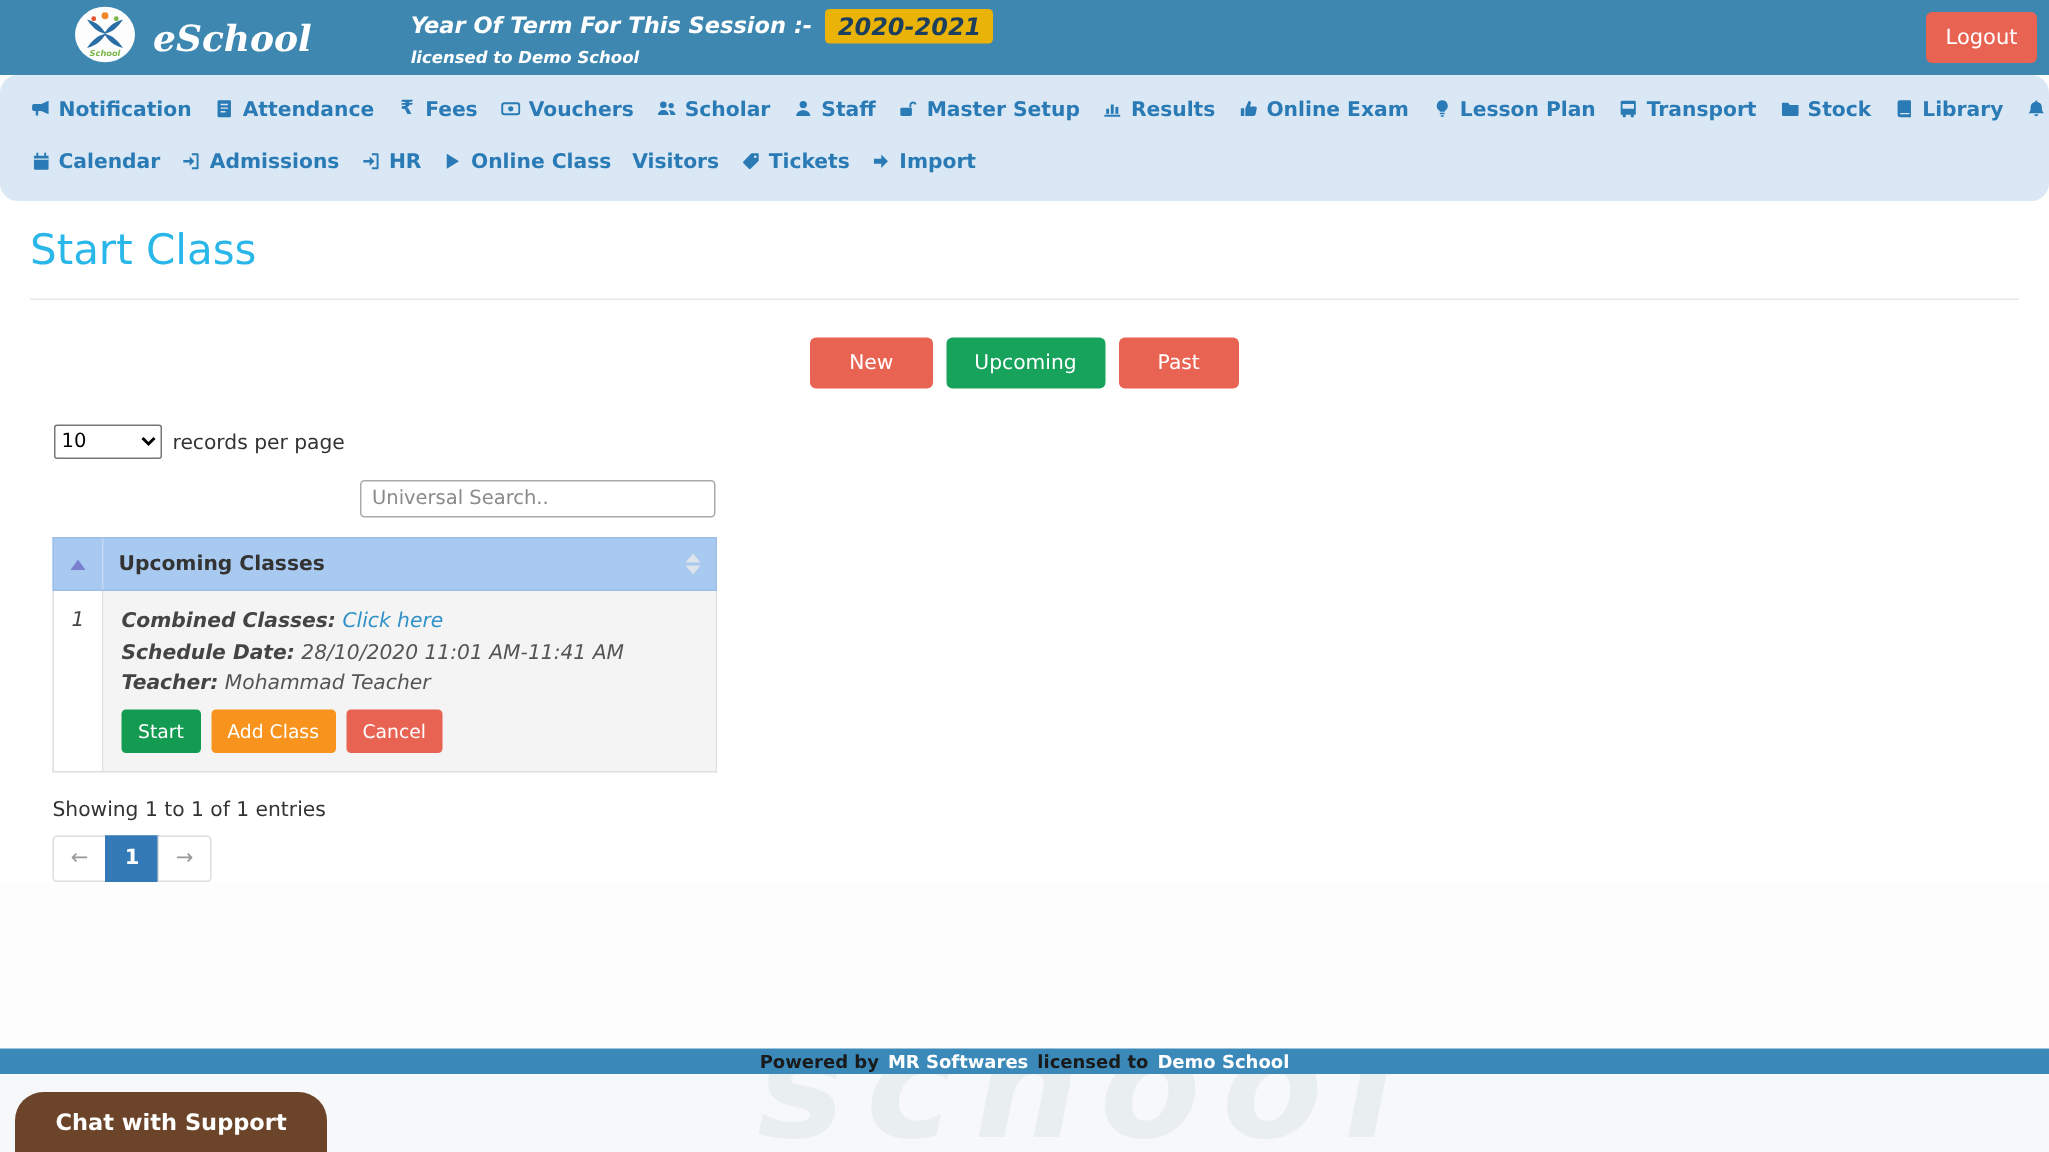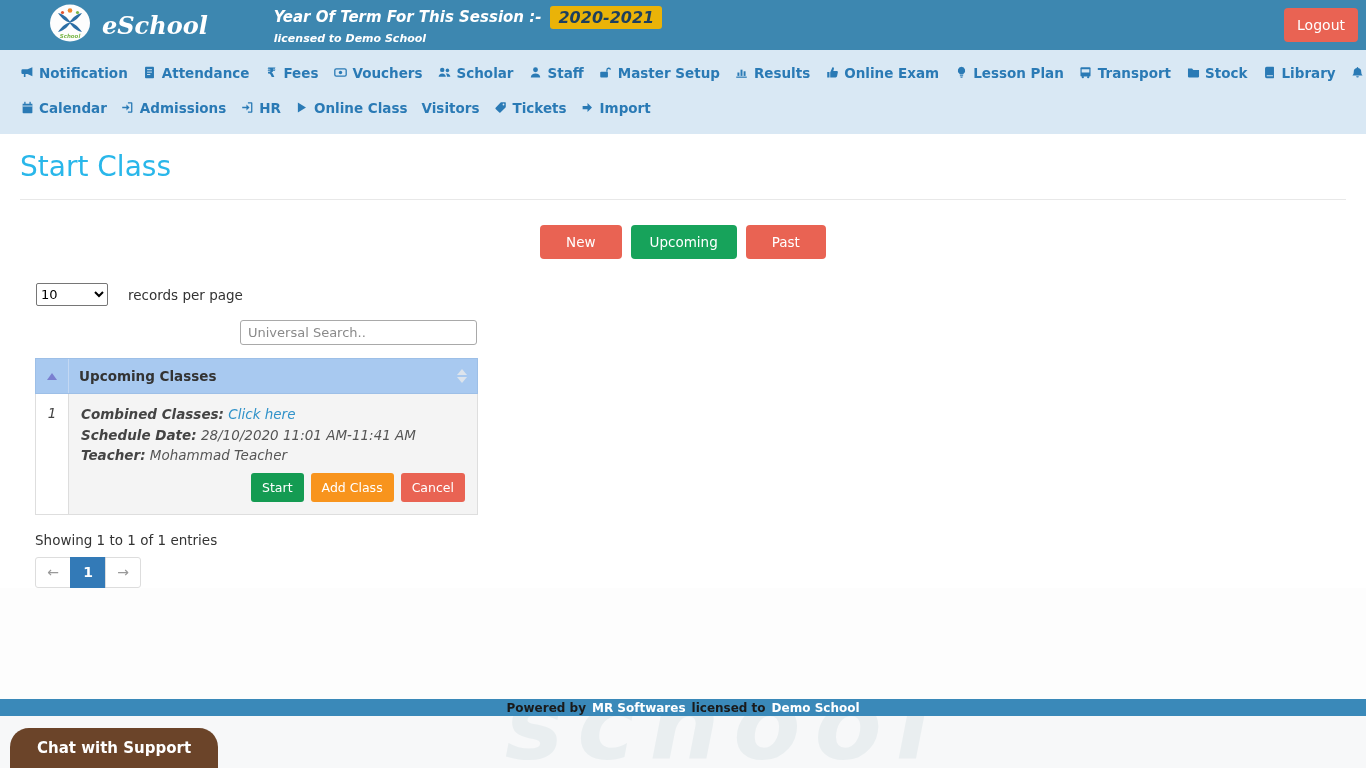--- a/index.html
+++ b/index.html
@@ -15,42 +15,42 @@
   .session-line1 { display:flex; align-items:center; gap:9px; font-weight:bold; font-size:15px; }
   .session-badge { background:#eab308; color:#1d3f5e; font-size:16px; padding:2px 8px;
                    border-radius:3px; font-weight:bold; }
   .session-line2 { font-weight:bold; font-size:11px; margin-top:3px; }
   .userbox { margin-left:auto; display:flex; align-items:center; gap:14px; margin-right:8px; }
   .welcome { color:#fff; text-align:right; font-weight:bold; font-style:italic; font-size:14px; line-height:1.35; }
   .logout-btn { background:#e96353; color:#fff; border:none; padding:9px 13px; border-radius:4px;
                 font-size:14px; cursor:pointer; font-family:inherit; }
 
   
-  .menu { background:#d9e8f4; padding:5px 0 9px; }
+  .menu { background:#d9e8f4; padding:5px 0 9px;border-radius:12px; }
   .menu-row { display:flex; align-items:center; padding:0 20px; height:35px; }
   .menu-row1 { gap:15px; }
   .menu-row2 { gap:14px; }
   .nav-item { color:#2a7ab5; font-weight:bold; font-size:13.5px; display:flex; align-items:center;
               gap:5px; text-decoration:none; cursor:pointer; white-space:nowrap; }
   .nicon { width:14px; height:14px; display:inline-flex; align-items:center; justify-content:center; color:#2a7ab5; }
   .nicon svg { width:13px; height:13px; fill:currentColor; }
   .rupee { font-size:13px; font-weight:bold; }
 
   
   main { padding:12px 20px 0; background:#fff; }
   .page-title { color:#29b7ea; font-size:28px; font-weight:normal; margin:4px 0 16px; }
   .rule { border:none; border-top:1px solid #e8e8e8; margin:0 0 25px; }
 
   .filter-row { display:flex; justify-content:center; gap:9px; margin-bottom:24px; }
   .btn { border:none; border-radius:4px; color:#fff; font-size:13.5px; padding:9px 26px;
          cursor:pointer; font-family:inherit; }
   .btn-red { background:#e96353; }
   .btn-green { background:#17a35b; padding:9px 19px; }
 
-  .records-row { display:flex; align-items:center; gap:20px; margin:0 0 0 16px; font-size:13.5px; color:#333; }
+  .records-row { display:flex; align-items:center; gap:7px; margin:0 0 0 16px; font-size:13.5px; color:#333; }
   .records-select { width:72px; height:23px; border:1px solid #767676; border-radius:2px;
                     font-size:13px; background:#fff; font-family:inherit; }
 
   .search-row { margin:14px 0 13px 220px; }
   .search-input { width:237px; height:25px; border:1px solid #a9a9a9; border-radius:3px;
                   padding:0 7px; font-size:13px; font-family:inherit; color:#333; }
   .search-input::placeholder { color:#8a8a8a; }
 
   
   .ctable { width:443px; margin-left:15px; }
@@ -65,21 +65,21 @@
   .sort-toggle .up { border-bottom:6px solid #dde4ec; }
   .sort-toggle .down { border-top:6px solid #dde4ec; }
 
   .trow { display:flex; border:1px solid #dedede; border-top:none; }
   .td-index { width:33px; border-right:1px solid #ddd; padding-top:11px; text-align:center;
               font-style:italic; color:#444; font-size:13.5px; background:#fff; }
   .td-main { flex:1; padding:10px 12px 12px; background:#f4f4f4; font-style:italic;
              font-size:13.5px; color:#555; line-height:1.52; }
   .td-main b { color:#444; }
   .cell-link { color:#3092c9; text-decoration:none; cursor:pointer; }
-  .row-actions { display:flex; gap:7px; margin-top:7px;justify-content:flex-end; }
+  .row-actions { display:flex; gap:7px; margin-top:7px; }
   .btn-sm { border:none; border-radius:3px; color:#fff; font-size:12.5px; padding:7px 11px;
             cursor:pointer; font-style:normal; font-family:inherit; }
   .btn-start { background:#149b52; }
   .btn-add { background:#f8941d; }
   .btn-cancel { background:#e96353; }
 
   .summary { font-size:13.5px; color:#333; margin:17px 0 9px 15px; }
   .pagination { display:inline-flex; margin-left:15px; }
   .page-btn { width:36px; height:31px; border:1px solid #ddd; background:#fff; color:#999;
               display:flex; align-items:center; justify-content:center; font-size:14px; cursor:pointer;

